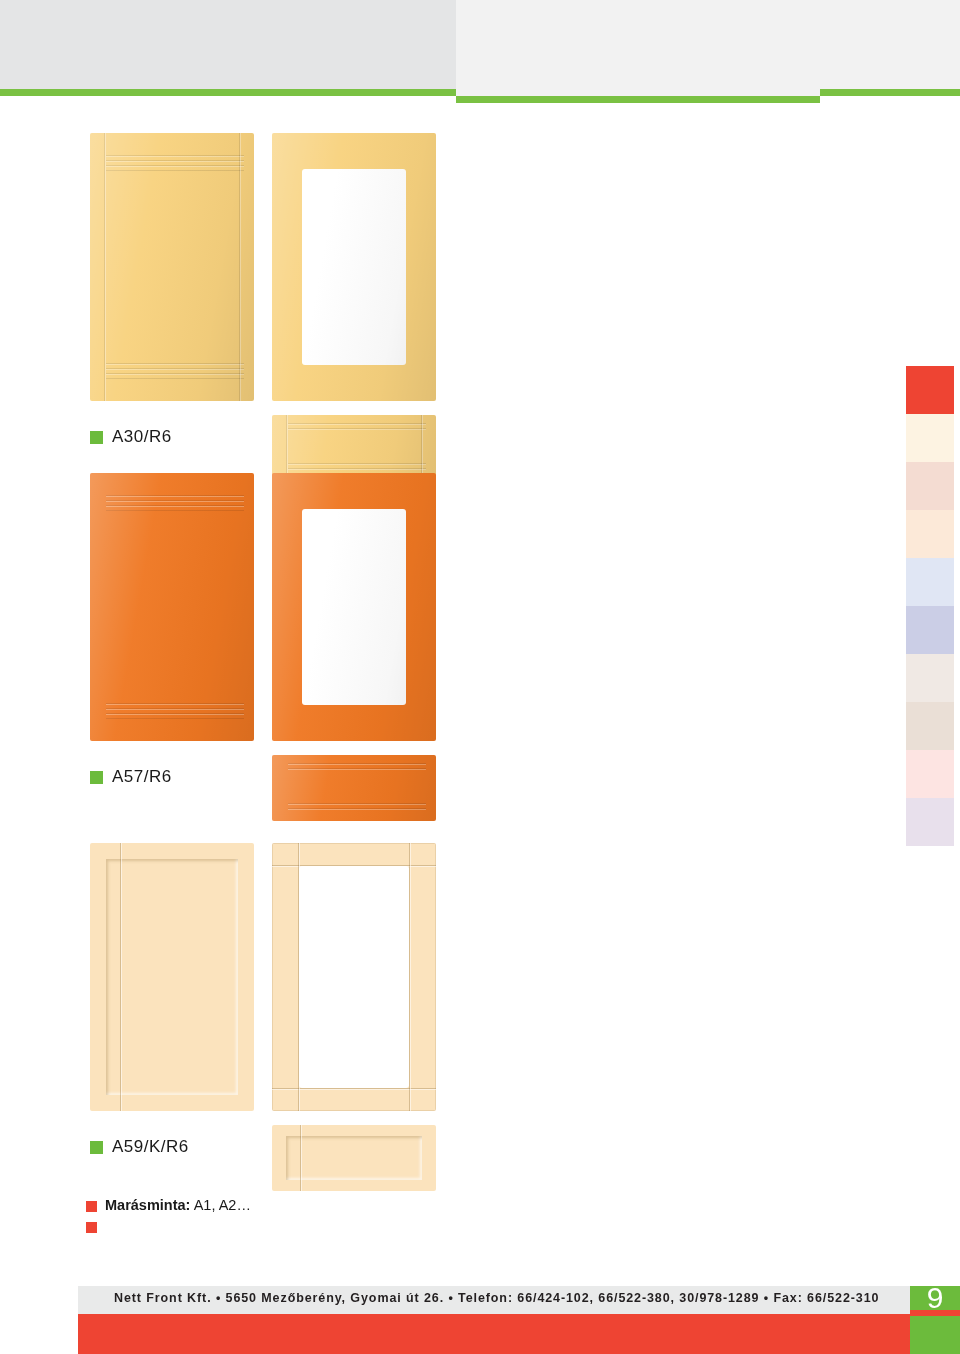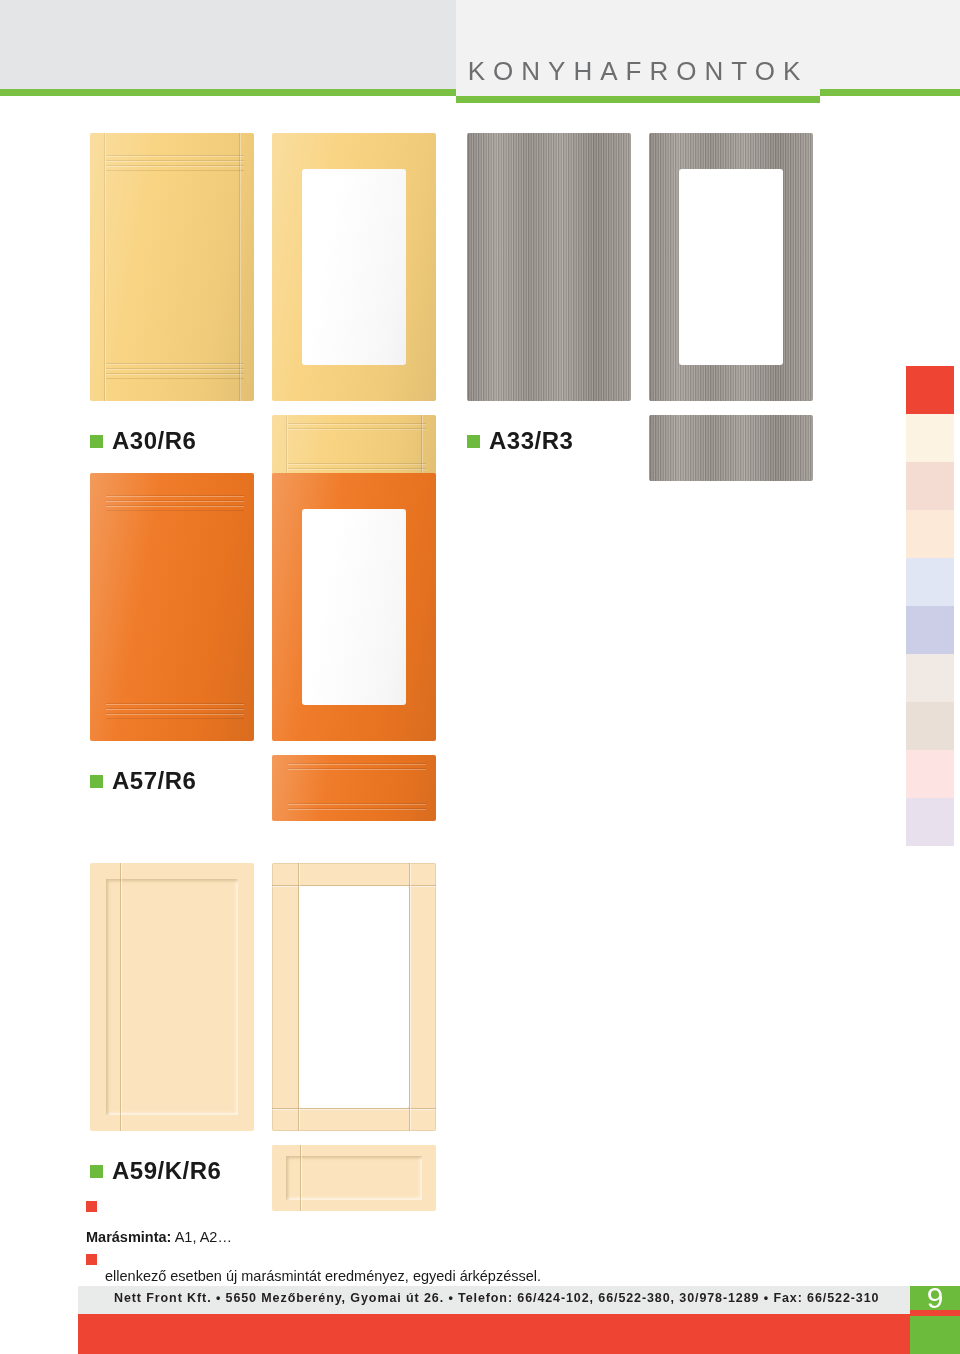--- a/index.html
+++ b/index.html
@@ -67,21 +67,21 @@
     width: 960px; height: 1070px;
   }
   .cell {
     position: absolute;
     width: 380px;
   }
   .col-a { left: 78px; }
   .col-b { left: 455px; }
   .row-1 { top: 30px; }
   .row-2 { top: 370px; }
-  .row-3 { top: 740px; margin-top: 20px; }
+  .row-3 { top: 740px; }
 
   .specimens {
     position: relative;
     width: 380px;
     height: 268px;
   }
   
   .door {
     position: absolute;
     left: 12px; top: 0;
@@ -121,22 +121,22 @@
     gap: 9px;
     white-space: nowrap;
   }
   .bullet {
     width: 13px; height: 13px;
     background: #6cbb3c;
     display: inline-block;
     flex: 0 0 auto;
   }
   .label-text {
-    font-size: 24px;
-    font-weight: 700;
+    font-size: 17px;
+    font-weight: 400;
     color: #1a1a1a;
     letter-spacing: 0.5px;
   }
 
   
   .mat-yellow   { background: #f8d27e; }
   .mat-orange   { background: #ef7722; }
   .mat-cream    { background: #fbe3bd; }
   .mat-beech    { background: #f0c4a2; }
   .mat-oak      { background: #e0c09a; }
@@ -278,23 +278,22 @@
 
   
   .notes {
     position: absolute;
     left: 86px; top: 1196px;
     width: 760px;
   }
   .note-row {
     display: flex;
     align-items: flex-start;
-    gap: 16px;
+    gap: 8px;
     margin-bottom: 2px;
-    flex-direction: column;
   }
   .note-bullet {
     width: 11px; height: 11px;
     background: #ee4433;
     flex: 0 0 auto;
     margin-top: 5px;
   }
   .note-text {
     font-size: 14.5px;
     line-height: 19px;
@@ -362,21 +361,20 @@
 </head>
 <body>
 
 <div id="page">
 
   <div class="header-band"></div>
   <div class="header-band-right"></div>
   <div class="green-rule-left"></div>
   <div class="green-rule-center"></div>
   <div class="green-rule-right"></div>
-  <div class="page-title">KONYHAFRONTOK</div>
 
   <div class="grid">
 
     <div class="cell col-a row-1">
       <div class="specimens">
         <div class="door mat-yellow sheen">
           <div class="grooves-top"></div>
           <div class="grooves-bot"></div>
           <div class="edge-v" style="left:14px"></div>
           <div class="edge-v" style="right:14px"></div>
@@ -390,33 +388,20 @@
           <div class="edge-v" style="left:14px"></div>
           <div class="edge-v" style="right:14px"></div>
         </div>
         <div class="label">
           <span class="bullet" style="background: rgb(108, 187, 60);"></span>
           <span class="label-text">A30/R6</span>
         </div>
       </div>
     </div>
 
-    <div class="cell col-b row-1">
-      <div class="specimens">
-        <div class="door mat-gray"></div>
-        <div class="frame mat-gray">
-          <div class="frame-hole"></div>
-        </div>
-        <div class="drawer mat-gray"></div>
-        <div class="label">
-          <span class="bullet" style="background: rgb(108, 187, 60);"></span>
-          <span class="label-text">A33/R3</span>
-        </div>
-      </div>
-    </div>
 
     <div class="cell col-a row-2">
       <div class="specimens">
         <div class="door mat-orange sheen">
           <div class="grooves-top"></div>
           <div class="grooves-bot"></div>
         </div>
         <div class="frame mat-orange sheen">
           <div class="frame-hole"></div>
         </div>
@@ -474,21 +459,20 @@
     </div>
 
   <div class="notes">
     <div class="note-row">
       <span class="note-bullet" style="background: rgb(238, 68, 51);"></span>
       <span class="note-text"><b>Marásminta:</b><span> A1, A2…</span></span>
     </div>
     <div class="note-row">
       <span class="note-bullet" style="background: rgb(238, 68, 51);"></span>
     </div>
-    <div class="note-cont">ellenkező esetben új marásmintát eredményez, egyedi árképzéssel.</div>
   </div>
 
   <div class="footer-strip">
     <div class="footer-gray"></div>
     <div class="footer-red"></div>
     <div class="footer-text">Nett Front Kft. • 5650 Mezőberény, Gyomai út 26. • Telefon: 66/424-102, 66/522-380, 30/978-1289 • Fax: 66/522-310</div>
     <div class="footer-green"></div>
     <div class="footer-green-stripe"></div>
     <div class="page-number">9</div>
   </div>

